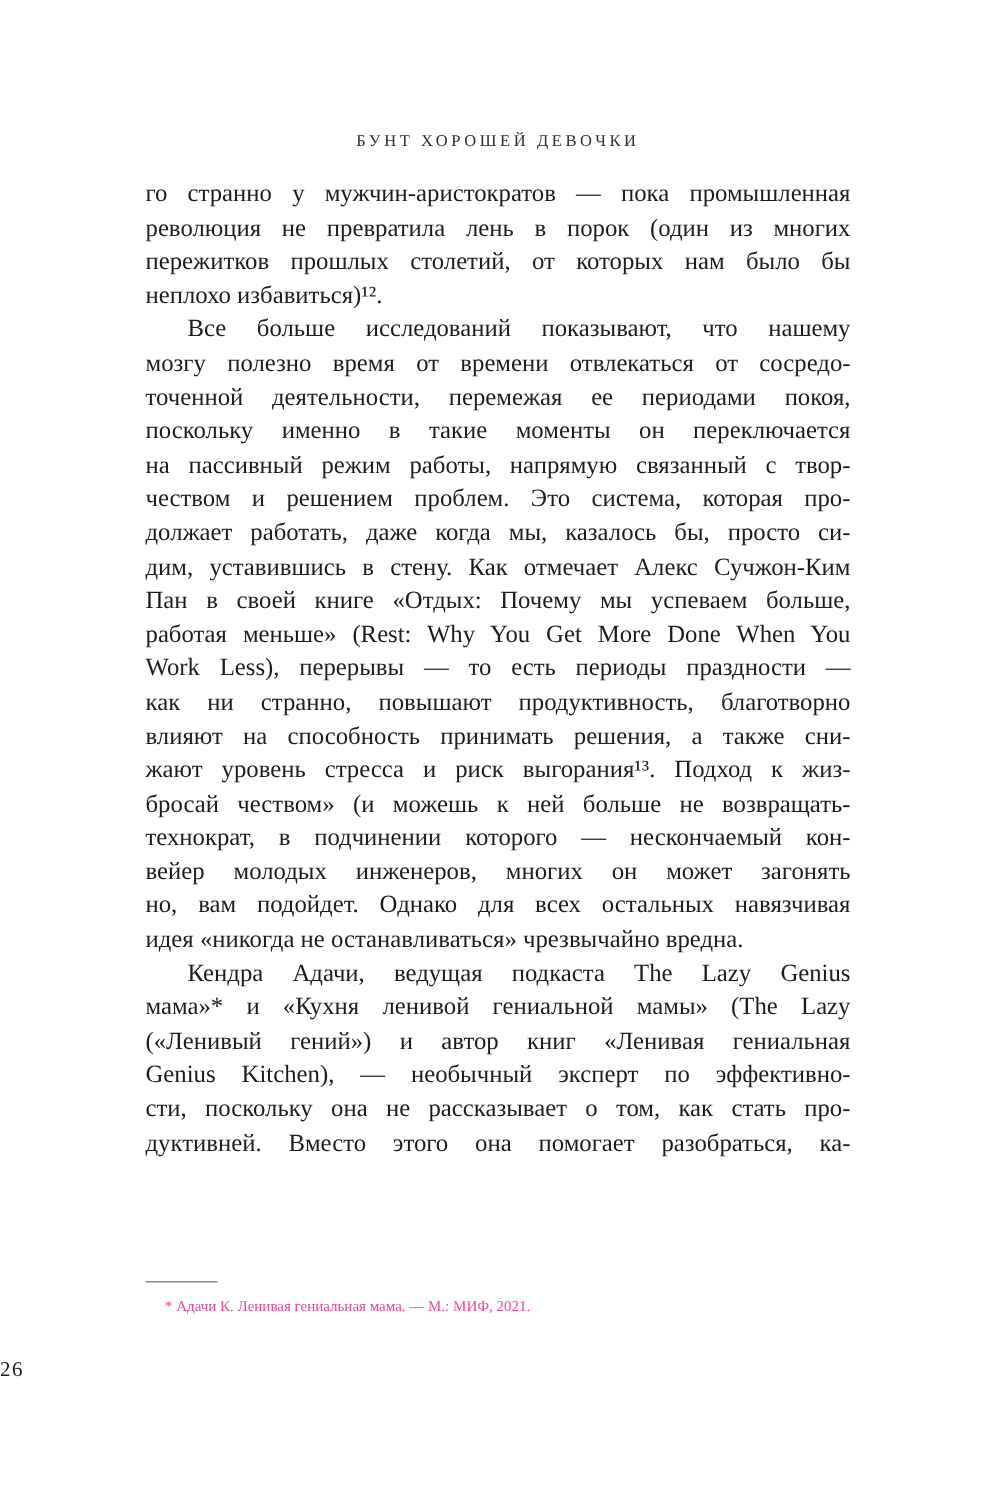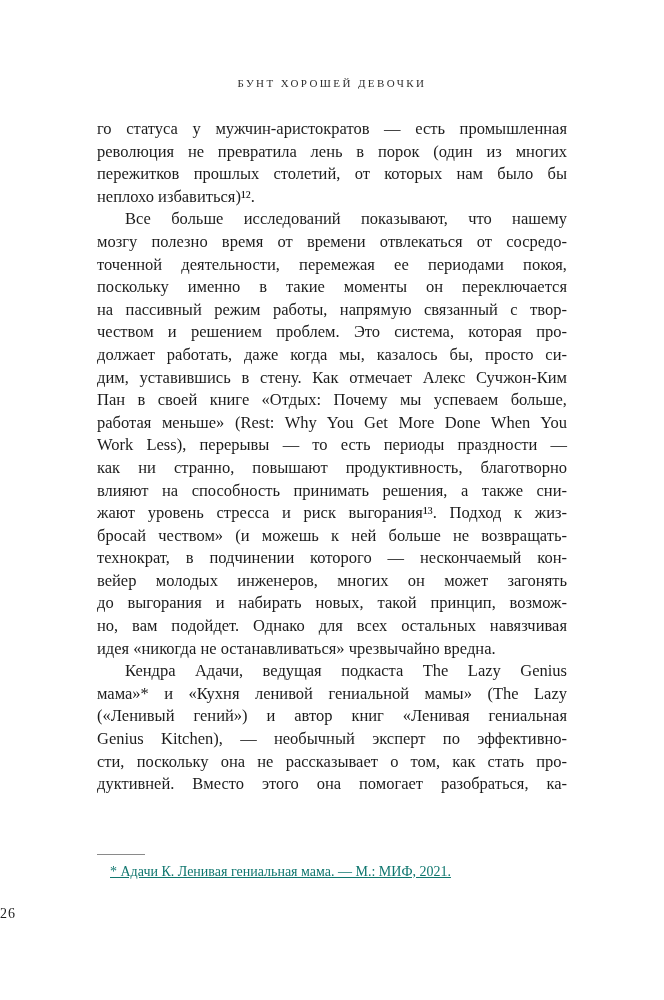--- a/index.html
+++ b/index.html
@@ -11,21 +11,21 @@
     position: relative;
     width: 664px;
     height: 1000px;
     background: #ffffff;
     font-family: "Liberation Serif", serif;
     color: #1c1c1c;
     overflow: hidden;
   }
   .running-head {
     position: absolute;
-    top: 77px;
+    top: 88px;
     left: 0;
     width: 100%;
     text-align: center;
     font-size: 11px;
     letter-spacing: 2.4px;
     color: #2e2e2e;
   }
   .body-text {
     position: absolute;
     top: 118px;
@@ -45,24 +45,23 @@
     font-family: Liberation Serif, serif;
   }
   .line.indent {
     text-indent: 28px;
   }
   .footnote {
     position: absolute;
     left: 97px;
     top: 854px;
     width: 470px;
-    font-size: 14px;
+    font-size: 10px;
     line-height: 16px;
-    color: #0f766e;
-    text-decoration: underline;
+    color: #ec4899;
   }
   .footnote-rule {
     width: 48px;
     height: 0;
     border-top: 1px solid #8a8a8a;
     margin-bottom: 9px;
   }
   .footnote-text {
     text-indent: 13px;
   }
@@ -78,21 +77,21 @@
   }
 </style>
 </head>
 <body>
 
 <div class="page">
   <div class="running-head">БУНТ ХОРОШЕЙ ДЕВОЧКИ</div>
 
   <div class="body-text">
       <div class="paragraph">
-        <div class="line">го статуса у мужчин-аристократов — есть промышленная</div>
+        <div class="line">го странно у мужчин-аристократов — пока промышленная</div>
         <div class="line">революция не превратила лень в порок (один из многих</div>
         <div class="line">пережитков прошлых столетий, от которых нам было бы</div>
         <div class="line last">неплохо избавиться)¹².</div>
       </div>
       <div class="paragraph">
         <div class="line indent">Все больше исследований показывают, что нашему</div>
         <div class="line">мозгу полезно время от времени отвлекаться от сосредо-</div>
         <div class="line">точенной деятельности, перемежая ее периодами покоя,</div>
         <div class="line">поскольку именно в такие моменты он переключается</div>
         <div class="line">на пассивный режим работы, напрямую связанный с твор-</div>
@@ -101,21 +100,20 @@
         <div class="line">дим, уставившись в стену. Как отмечает Алекс Сучжон-Ким</div>
         <div class="line">Пан в своей книге «Отдых: Почему мы успеваем больше,</div>
         <div class="line">работая меньше» (Rest: Why You Get More Done When You</div>
         <div class="line">Work Less), перерывы — то есть периоды праздности —</div>
         <div class="line">как ни странно, повышают продуктивность, благотворно</div>
         <div class="line">влияют на способность принимать решения, а также сни-</div>
         <div class="line">жают уровень стресса и риск выгорания¹³. Подход к жиз-</div>
         <div class="line">бросай чеством» (и можешь к ней больше не возвращать-</div>
         <div class="line">технократ, в подчинении которого — нескончаемый кон-</div>
         <div class="line">вейер молодых инженеров, многих он может загонять</div>
-        <div class="line">до выгорания и набирать новых, такой принцип, возмож-</div>
         <div class="line">но, вам подойдет. Однако для всех остальных навязчивая</div>
         <div class="line last">идея «никогда не останавливаться» чрезвычайно вредна.</div>
       </div>
       <div class="paragraph">
         <div class="line indent">Кендра Адачи, ведущая подкаста The Lazy Genius</div>
         <div class="line">мама»* и «Кухня ленивой гениальной мамы» (The Lazy</div>
         <div class="line">(«Ленивый гений») и автор книг «Ленивая гениальная</div>
         <div class="line">Genius Kitchen), — необычный эксперт по эффективно-</div>
         <div class="line">сти, поскольку она не рассказывает о том, как стать про-</div>
         <div class="line">дуктивней. Вместо этого она помогает разобраться, ка-</div>

